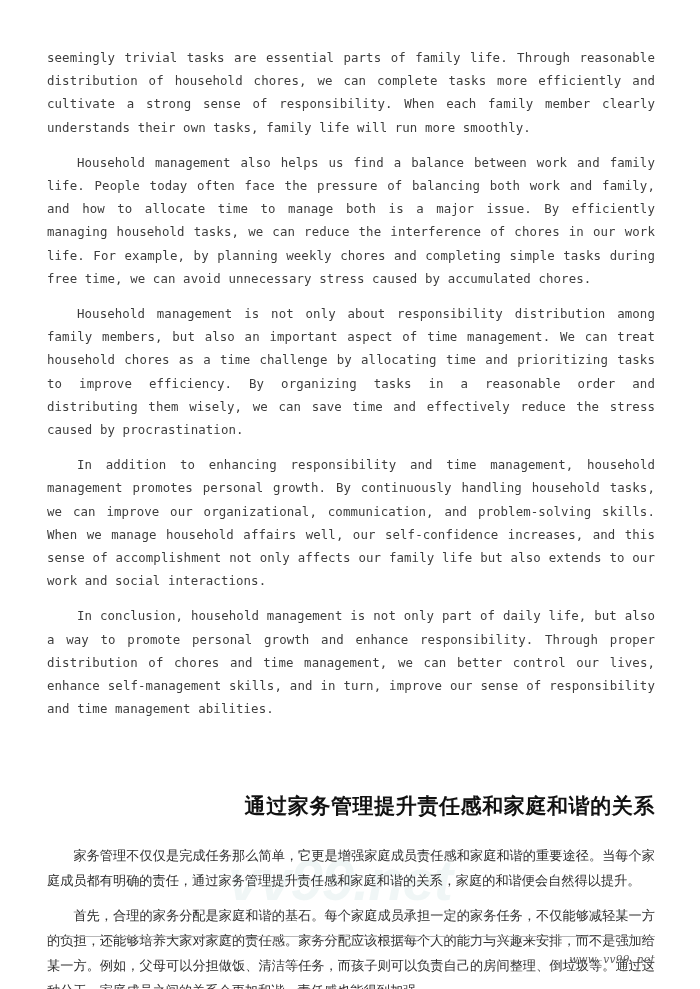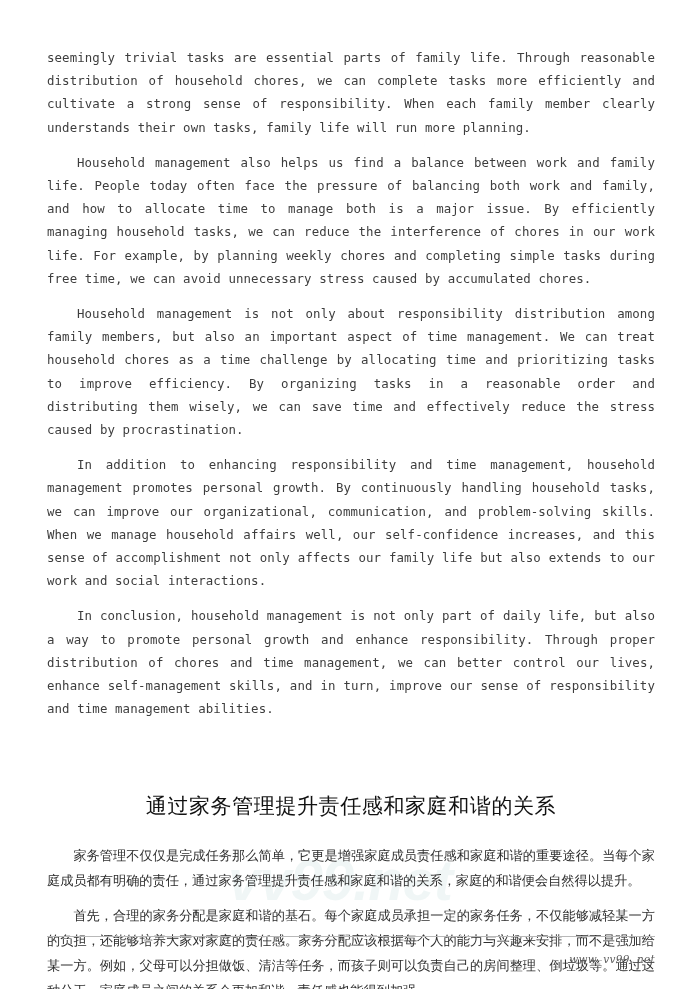--- a/index.html
+++ b/index.html
@@ -66,23 +66,23 @@
   p.en.last-en {
     margin-bottom: 0;
   }
 
   
   h1.cn-heading {
     margin: 0;
     padding: 0;
     font-family: "DejaVu Sans", "Liberation Sans", sans-serif;
     font-size: 21px;
-    font-weight: 400;
+    font-weight: 700;
     color: #111111;
-    text-align: center;
+    text-align: right;
     letter-spacing: 0.6px;
     line-height: 1.3;
   }
   .heading-wrap {
     padding-top: 73px;
     padding-bottom: 22px;
   }
 
   
   p.cn {
@@ -127,21 +127,21 @@
 </head>
 <body>
 
 <div class="page">
 
   <div class="watermark">vv99.net</div>
 
   <div class="content">
 
     <div class="en-block">
-      <p class="en">seemingly trivial tasks are essential parts of family life. Through reasonable distribution of household chores, we can complete tasks more efficiently and cultivate a strong sense of responsibility. When each family member clearly understands their own tasks, family life will run more planning.</p>
+      <p class="en">seemingly trivial tasks are essential parts of family life. Through reasonable distribution of household chores, we can complete tasks more efficiently and cultivate a strong sense of responsibility. When each family member clearly understands their own tasks, family life will run more smoothly.</p>
       <p class="en indent">Household management also helps us find a balance between work and family life. People today often face the pressure of balancing both work and family, and how to allocate time to manage both is a major issue. By efficiently managing household tasks, we can reduce the interference of chores in our work life. For example, by planning weekly chores and completing simple tasks during free time, we can avoid unnecessary stress caused by accumulated chores.</p>
       <p class="en indent">Household management is not only about responsibility distribution among family members, but also an important aspect of time management. We can treat household chores as a time challenge by allocating time and prioritizing tasks to improve efficiency. By organizing tasks in a reasonable order and distributing them wisely, we can save time and effectively reduce the stress caused by procrastination.</p>
       <p class="en indent">In addition to enhancing responsibility and time management, household management promotes personal growth. By continuously handling household tasks, we can improve our organizational, communication, and problem-solving skills. When we manage household affairs well, our self-confidence increases, and this sense of accomplishment not only affects our family life but also extends to our work and social interactions.</p>
       <p class="en indent last-en">In conclusion, household management is not only part of daily life, but also a way to promote personal growth and enhance responsibility. Through proper distribution of chores and time management, we can better control our lives, enhance self-management skills, and in turn, improve our sense of responsibility and time management abilities.</p>
     </div>
 
     <div class="heading-wrap">
       <h1 class="cn-heading">通过家务管理提升责任感和家庭和谐的关系</h1>
     </div>
 

